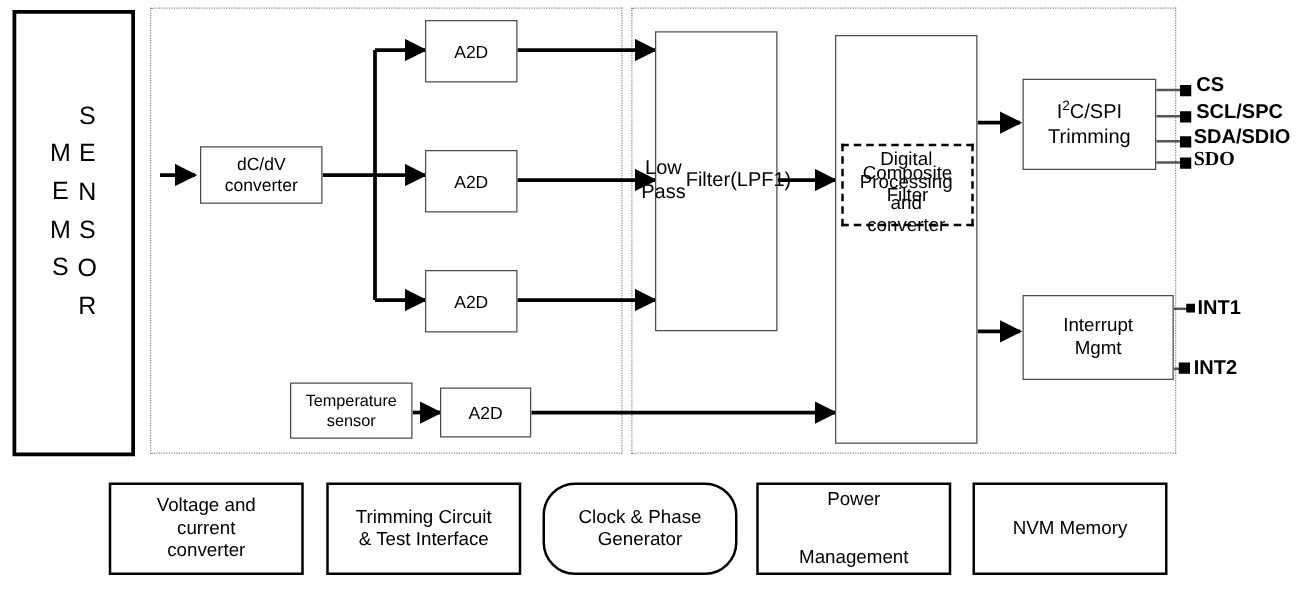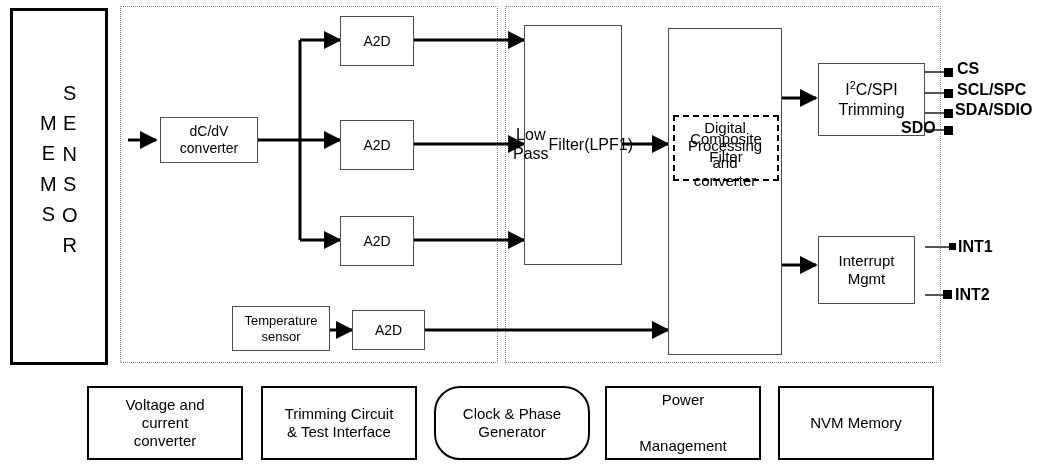--- a/index.html
+++ b/index.html
@@ -204,23 +204,23 @@
   </div>
 
   <div class="pin-sq" style="left:944px; top:68px;"></div>
   <div class="pin-sq" style="left:944px; top:89px;"></div>
   <div class="pin-sq" style="left:944px; top:109px;"></div>
   <div class="pin-sq" style="left:944px; top:126px;"></div>
 
   <div class="pin-lbl" style="left:957px; top:60px;">CS</div>
   <div class="pin-lbl" style="left:957px; top:81px;">SCL/SPC</div>
   <div class="pin-lbl" style="left:955px; top:101px;">SDA/SDIO</div>
-  <div class="pin-lbl" style="left:901px; top:119px;">SDO</div>
-
-  <div class="blk" style="left:818px; top:236px; width:97px; height:68px; font-size:15px; flex-direction:column;">
+  <div class="pin-lbl" style="left:955px; top:119px;font-family:Liberation Serif, serif;">SDO</div>
+
+  <div class="blk" style="left:818px; top:236px; width:121px; height:68px; font-size:15px; flex-direction:column;">
     <span>Interrupt</span>
     <span>Mgmt</span>
   </div>
 
   <div class="pin-sq small" style="left:949px; top:243px;"></div>
   <div class="pin-sq" style="left:943px; top:290px;"></div>
 
   <div class="pin-lbl" style="left:958px; top:238px;">INT1</div>
   <div class="pin-lbl" style="left:955px; top:286px;">INT2</div>
 

